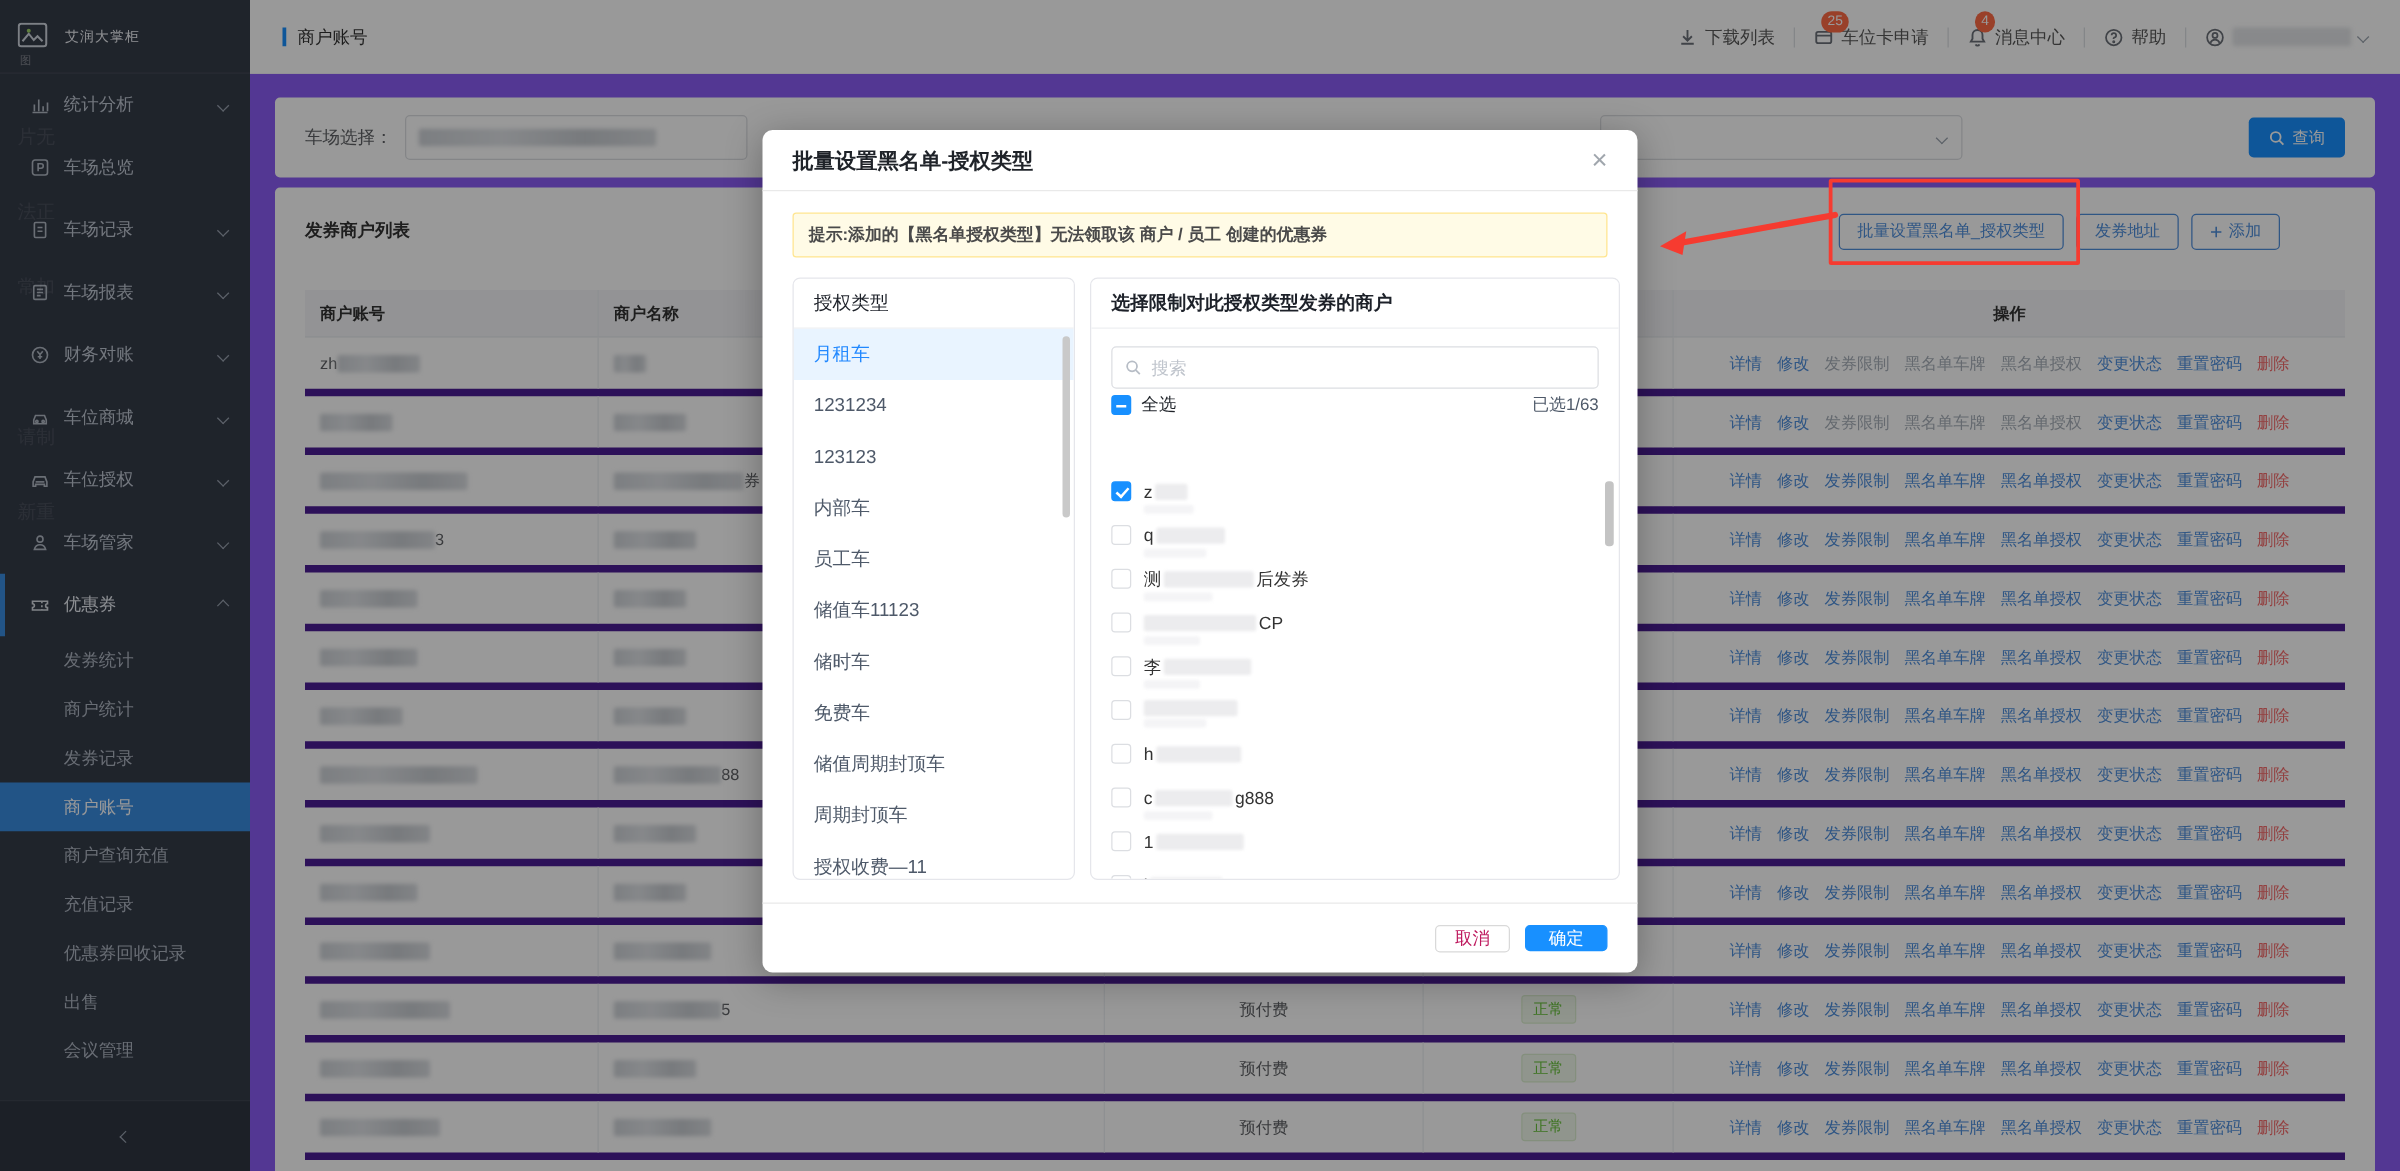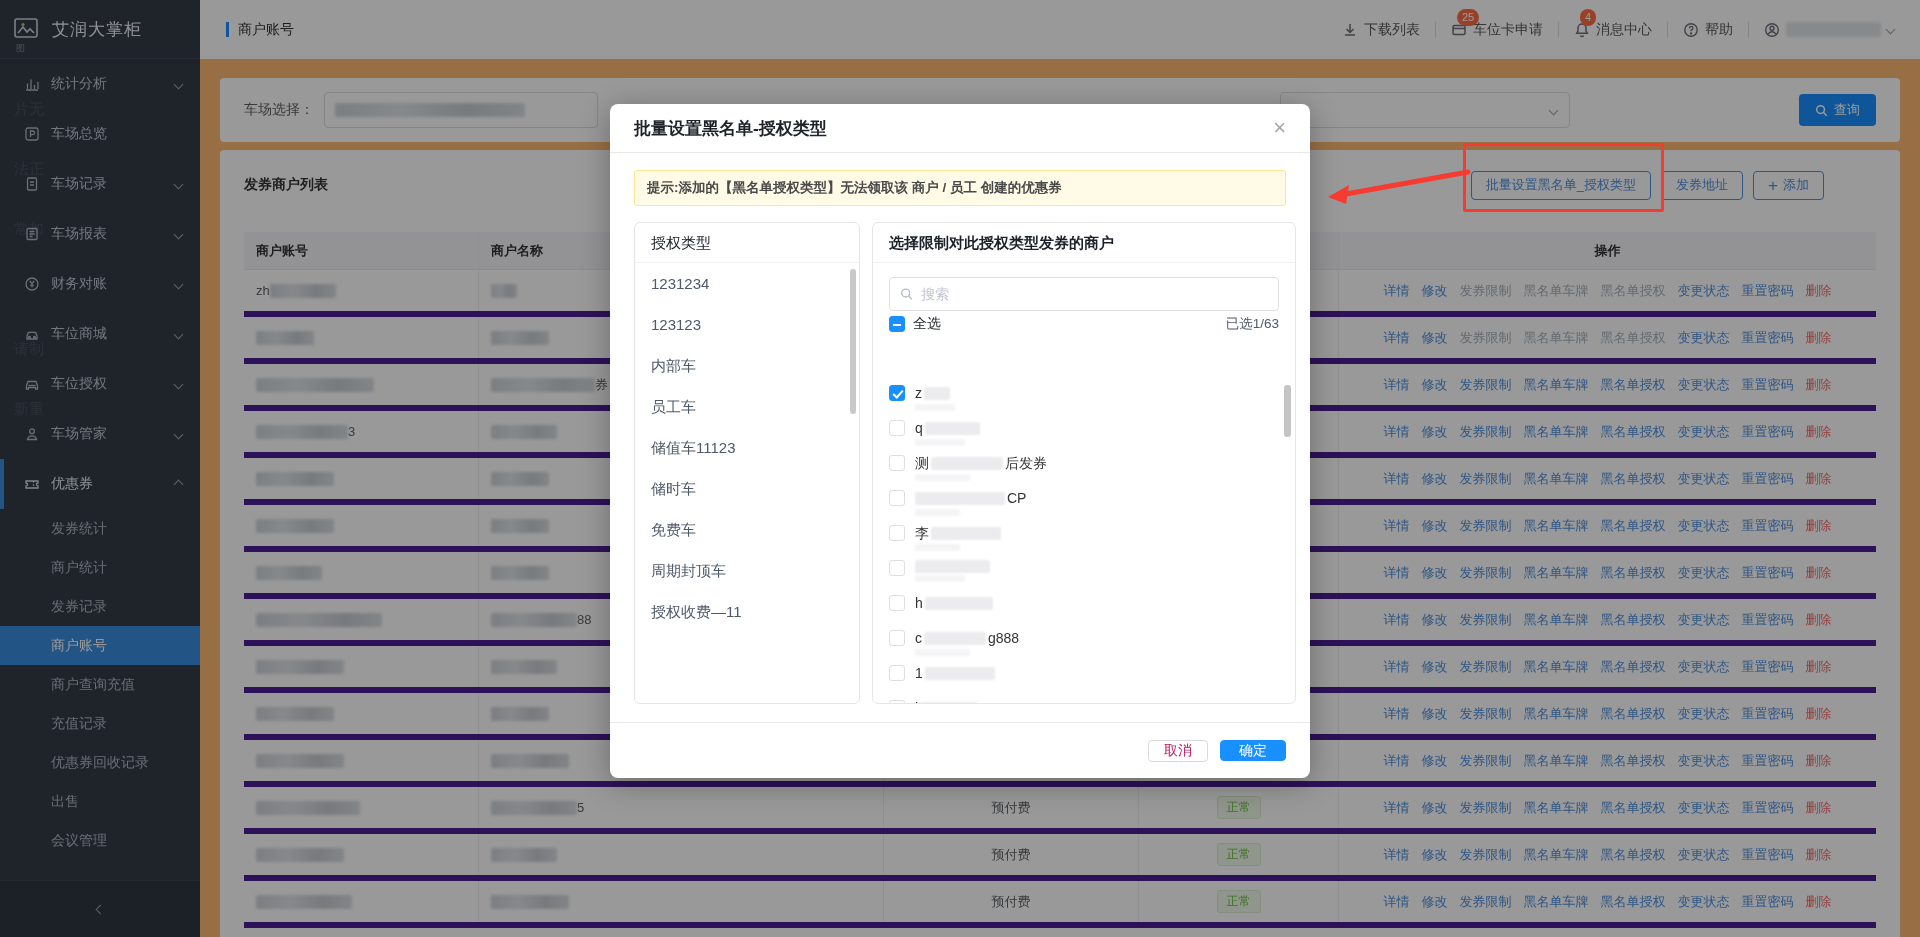--- a/index.html
+++ b/index.html
@@ -4,21 +4,21 @@
 <style>
   *{margin:0;padding:0;box-sizing:border-box}
   body{font-family:"Liberation Sans","DejaVu Sans",sans-serif;background:#888}
   #app{position:relative;width:1920px;height:937px;overflow:hidden;background:#eef0f4}
 
   
   .sidebar{position:absolute;left:0;top:0;width:200px;height:937px;background:#353c49;color:#bfc7d2;z-index:2}
   .logo{height:59px;display:flex;align-items:center;padding:0 14px;border-bottom:1px solid rgba(255,255,255,.07)}
   .logo-icon{position:relative;width:26px;height:22px;margin-right:12px;flex:none}
   .logo-alt{position:absolute;left:2px;top:24px;font-size:9px;color:rgba(255,255,255,.35)}
-  .brand{font-size:17px;color:#eef1f5;letter-spacing:1px;white-space:nowrap}
+  .brand{font-size:11px;color:#eef1f5;letter-spacing:1px;white-space:nowrap}
   .menu{position:absolute;top:59px;left:0;right:0;bottom:57px;overflow:hidden}
   .menu-item{position:relative;height:50px;display:flex;align-items:center;padding:0 18px 0 24px;font-size:14px;cursor:pointer}
   .menu-item .mi-icon{width:16px;height:16px;margin-right:11px;flex:none;opacity:.9}
   .menu-item .chev{margin-left:auto}
   .menu-item.parent-active::before{content:"";position:absolute;left:0;top:0;width:4px;height:100%;background:#3a8ce0}
   .submenu-item{height:39px;line-height:39px;padding-left:51px;font-size:14px;color:#aeb6c2;cursor:pointer}
   .submenu-item.active{background:#3a8ce0;color:#fff}
   .chev{width:7px;height:7px;border-right:1.4px solid #9aa3b0;border-bottom:1.4px solid #9aa3b0;display:inline-block}
   .chev.down{transform:rotate(45deg)}
   .chev.up{transform:rotate(-135deg)}
@@ -30,21 +30,21 @@
   .topbar{position:absolute;left:200px;top:0;right:0;height:59px;background:#fff;display:flex;align-items:center;padding:0 26px;z-index:1}
   .crumb{display:flex;align-items:center;gap:9px;font-size:14px;color:#333}
   .crumb-bar{width:3px;height:15px;background:#1890ff}
   .top-right{margin-left:auto;display:flex;align-items:center;gap:15px;color:#595959;font-size:14px}
   .top-act{position:relative;display:flex;align-items:center;gap:6px;cursor:pointer}
   .tb-badge{position:absolute;top:-12px;left:6px;background:#ff6b45;color:#fff;border-radius:9px;font-size:11px;padding:0 5px;height:17px;line-height:17px}
   .tb-divider{width:1px;height:16px;background:#dcdfe3}
   .tb-icon{width:16px;height:16px;color:#6b7078}
 
   
-  .content{position:absolute;left:200px;top:59px;right:0;bottom:0;background:#fdba74;overflow:hidden}
+  .content{position:absolute;left:200px;top:59px;right:0;bottom:0;background:#8b5cf6;overflow:hidden}
   .filter-card{position:absolute;left:20px;right:20px;top:19px;height:64px;background:#fff;border-radius:4px}
   .filter-label{position:absolute;left:24px;top:23px;font-size:14px;color:#606266}
   .f-input{position:absolute;left:104px;top:14px;width:274px;height:36px;border:1px solid #dcdee2;border-radius:4px;display:flex;align-items:center;padding:0 10px;background:#fff}
   .f-select{position:absolute;left:1060px;top:14px;width:290px;height:36px;border:1px solid #dcdee2;border-radius:4px;background:#fff}
   .f-select .chev{position:absolute;right:12px;top:14px;border-color:#9aa3ad}
   .query-btn{position:absolute;right:24px;top:16px;height:32px;padding:0 16px;background:#1890ff;color:#fff;border:none;border-radius:4px;font-size:13px;display:flex;align-items:center;gap:6px;cursor:pointer}
 
   .list-card{position:absolute;left:20px;right:20px;top:91px;height:900px;background:#fff;border-radius:4px;padding:0 24px}
   .panel-head{height:56px;display:flex;align-items:center;padding-top:14px}
   .panel-title{font-size:14px;font-weight:bold;color:#333}
@@ -647,27 +647,29 @@
   <div class="modal">
     <div class="m-head">
       <span class="m-title">批量设置黑名单-授权类型</span>
       <span class="m-close">×</span>
     </div>
     <div class="m-alert">提示:添加的【黑名单授权类型】无法领取该 商户 / 员工 创建的优惠券</div>
 
     <div class="m-panel m-left">
       <div class="mp-head" style="font-weight:500">授权类型</div>
       <div id="auth-list">
+          <div class="auth-item selected">月租车</div>
           <div class="auth-item">1231234</div>
           <div class="auth-item">123123</div>
           <div class="auth-item">内部车</div>
           <div class="auth-item">员工车</div>
           <div class="auth-item">储值车11123</div>
           <div class="auth-item">储时车</div>
           <div class="auth-item">免费车</div>
+          <div class="auth-item">储值周期封顶车</div>
           <div class="auth-item">周期封顶车</div>
           <div class="auth-item">授权收费—11</div>
         </div>
       <div class="sb-thumb" style="right:3px;top:46px;width:6px;height:145px"></div>
     </div>
 
     <div class="m-panel m-right">
       <div class="mp-head">选择限制对此授权类型发券的商户</div>
       <div class="m-search">
         <svg width="14" height="14" viewBox="0 0 14 14" fill="none" stroke="#b7bdc6" stroke-width="1.5">

